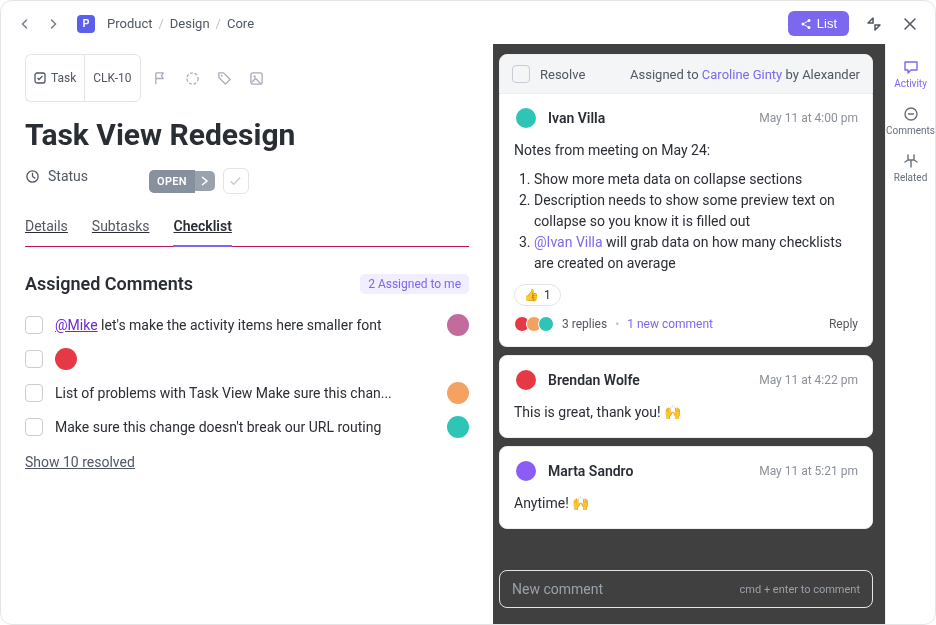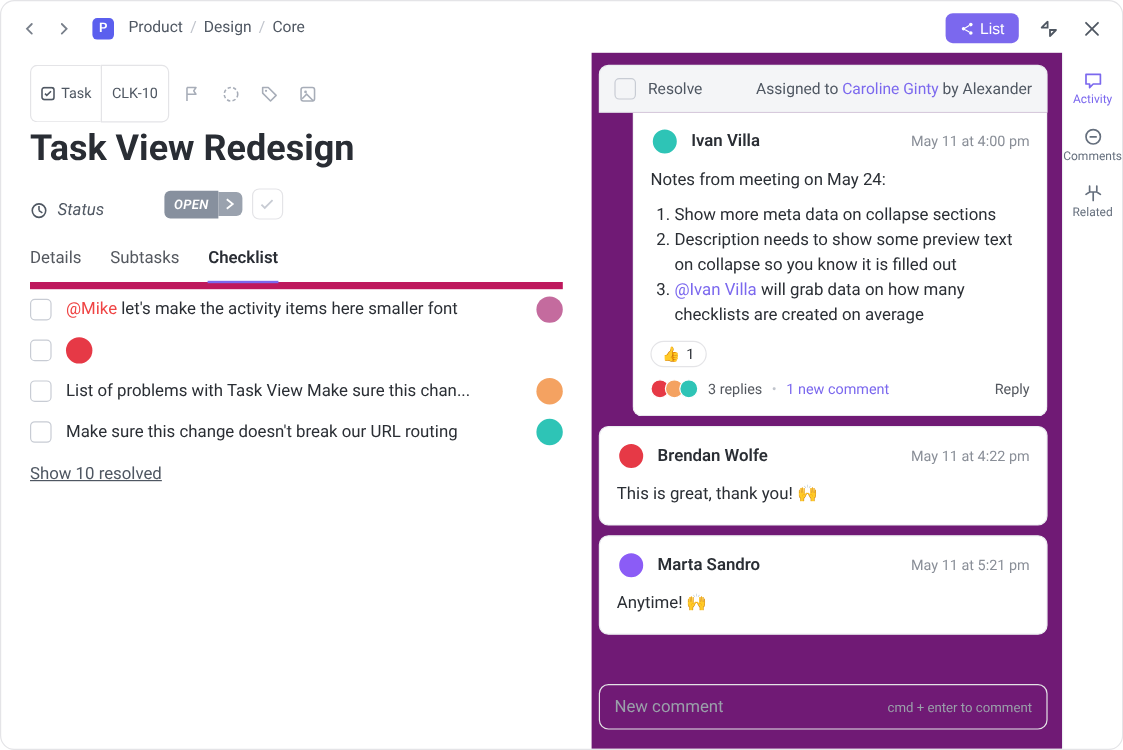--- a/index.html
+++ b/index.html
@@ -14,56 +14,56 @@
   .spacer { flex:1; }
   .share-btn { background:#7b68ee; color:#fff; border:none; border-radius:6px; padding:5px 12px; font-size:13px; font-weight:500; display:flex; align-items:center; gap:5px; cursor:pointer; }
   .icon-btn { width:22px; height:22px; display:flex; align-items:center; justify-content:center; color:#4f5762; cursor:pointer; margin-left:6px; }
   .main { flex:1; display:flex; min-height:0; }
   .left { width: 492px; padding: 4px 24px 16px; overflow:auto; }
   .toolbar { display:flex; align-items:center; gap:8px; margin-top:6px; }
   .pill { border:1px solid #e4e4e7; border-radius:6px; padding:16px 8px; font-size:12px; color:#4f5762; display:flex; align-items:center; gap:5px; cursor:pointer; }
   .pill.sep0 { border-right:none; border-top-right-radius:0; border-bottom-right-radius:0; }
   .pill.sep1 { border-top-left-radius:0; border-bottom-left-radius:0; margin-left:-8px; }
   .tbicon { width:24px; height:24px; display:flex; align-items:center; justify-content:center; color:#a7adb8; border-radius:4px; cursor:pointer; }
-  h1.title { font-size:30px; font-weight:700; color:#292d34; margin:4px 0 16px; }
-  .meta-row { display:flex; align-items:flex-end; margin-bottom:14px; font-size:14px; color:#4f5762;font-style:italic; }
+  h1.title { font-size:30px; font-weight:700; color:#292d34; margin:15px 0 16px; }
+  .meta-row { display:flex; align-items:flex-start; gap:12px; margin-bottom:14px; font-size:14px; color:#4f5762; }
   .meta-row .label { width:112px; display:flex; align-items:center; gap:8px; }
   .status-chip { background:#87909e; color:#fff; font-size:11px; font-weight:600; letter-spacing:.3px; padding:5px 8px; border-radius:5px 0 0 5px; }
   .status-next { background:#9aa2ae; color:#fff; padding:5px 6px; border-radius:0 5px 5px 0; display:flex; align-items:center; }
   .check-outline { width:26px; height:26px; border:1px solid #e4e4e7; border-radius:6px; display:flex; align-items:center; justify-content:center; color:#c7cbd3; margin-left:8px; }
   .avatars { display:flex; }
   .avatar { width:26px; height:26px; border-radius:50%; border:2px solid #fff; margin-left:-6px; background:#ccc; display:flex; align-items:center; justify-content:center; font-size:11px; color:#fff; font-weight:600; }
   .avatar:first-child { margin-left:0; }
   .av-teal { background:#2ec4b6; }
   .av-red  { background:#e63946; }
   .av-orange { background:#f4a261; }
   .av-pink { background:#d66ba0; }
   .av-purple{ background:#8b5cf6; }
-  .tabs { display:flex; gap:24px; border-bottom:6px solid #be185d; margin-top:6px; }
+  .tabs { display:flex; gap:24px; border-bottom:1px solid #be185d; margin-top:6px;text-decoration:underline; }
   .tab { font-size:14px; color:#54585f; padding:10px 0 12px; cursor:pointer; position:relative; }
   .tab.active { color:#292d34; font-weight:600; }
   .tab.active::after { content:""; position:absolute; left:0; right:0; bottom:-1px; height:2px; background:#7b68ee; }
   .section-head { display:flex; align-items:center; justify-content:space-between; margin:26px 0 14px; }
   .section-head h2 { font-size:18px; font-weight:600; }
   .badge { background:#f0eeff; color:#7b68ee; font-size:12px; padding:3px 8px; border-radius:5px; }
   .comment-row { display:flex; align-items:center; gap:12px; padding:6px 0; font-size:14px; color:#2a2e34; }
   .chk { width:18px; height:18px; border:1.5px solid #c8ccd4; border-radius:4px; flex-shrink:0; cursor:pointer; }
   .comment-row .txt { flex:1; white-space:nowrap; overflow:hidden; text-overflow:ellipsis; }
-  .comment-row .txt .mention { color:#ef4444; }
+  .comment-row .txt .mention { color:#6d28d9;text-decoration:underline; }
   .row-av { width:22px; height:22px; border-radius:50%; background:#ccc; flex-shrink:0; }
   .showmore { font-size:14px; color:#4f5762; text-decoration:underline; margin-top:10px; display:inline-block; cursor:pointer; }
-  .right { flex:1; background:#701a75; padding:10px 6px 10px 0; display:flex; flex-direction:column; min-width:0; }
+  .right { flex:1; background:#404040; padding:10px 6px 10px 0; display:flex; flex-direction:column; min-width:0; }
   .activity-col { flex:1; display:flex; flex-direction:column; min-height:0; }
   .resolve-bar { background:#f4f5f7; border:1px solid #eceef1; border-radius:8px 8px 0 0; padding:10px 12px; display:flex; align-items:center; font-size:13px; color:#4f5762; margin:0 6px; }
   .resolve-bar .chk { margin-right:10px; }
   .resolve-bar .assign { margin-left:auto; }
   .resolve-bar .assign .name { color:#7b68ee; }
   .thread { flex:1; overflow:auto; padding:0 6px 8px; }
   .card { border:1px solid #eceef1; border-radius:8px; padding:12px 14px 14px; margin-top:8px; background:#fff; }
-  .card.first { border-top-left-radius:0; border-top-right-radius:0; margin-top:0; border-top:none;margin-left:28px; }
+  .card.first { border-top-left-radius:0; border-top-right-radius:0; margin-top:0; border-top:none; }
   .card-head { display:flex; align-items:center; gap:10px; font-size:14px; }
   .card-head .author { font-weight:600; color:#2a2e34; }
   .card-head .time { margin-left:auto; font-size:12px; color:#8a8f98; }
   .card-body { font-size:14px; color:#2a2e34; margin-top:10px; line-height:1.5; }
   .card-body ol { margin:8px 0 8px 20px; }
   .mention { color:#7b68ee; cursor:pointer; }
   .reactions { margin-top:10px; display:flex; }
   .react-chip { border:1px solid #e4e4e7; border-radius:16px; padding:3px 9px; font-size:12px; display:flex; align-items:center; gap:5px; cursor:pointer; }
   .replies-row { display:flex; align-items:center; gap:8px; font-size:12px; color:#54585f; margin-top:10px; }
   .mini-avs { display:flex; }
@@ -188,20 +188,24 @@
       </div>
     </div>
 
 
     <div class="tabs">
       <div class="tab">Details</div>
       <div class="tab">Subtasks</div>
       <div class="tab active">Checklist</div>
     </div>
 
+    <div class="section-head">
+      <h2>Assigned Comments</h2>
+      <span class="badge">2 Assigned to me</span>
+    </div>
 
     <div class="comment-row">
       <div class="chk"></div>
       <div class="txt"><span class="mention">@Mike</span><span> let's make the activity items here smaller font</span></div>
       <div class="row-av av-pink" style="background:#c46b9e"></div>
     </div>
     <div class="comment-row">
       <div class="chk"></div>
       <div class="row-av" style="background:#e63946"></div>
     </div>

